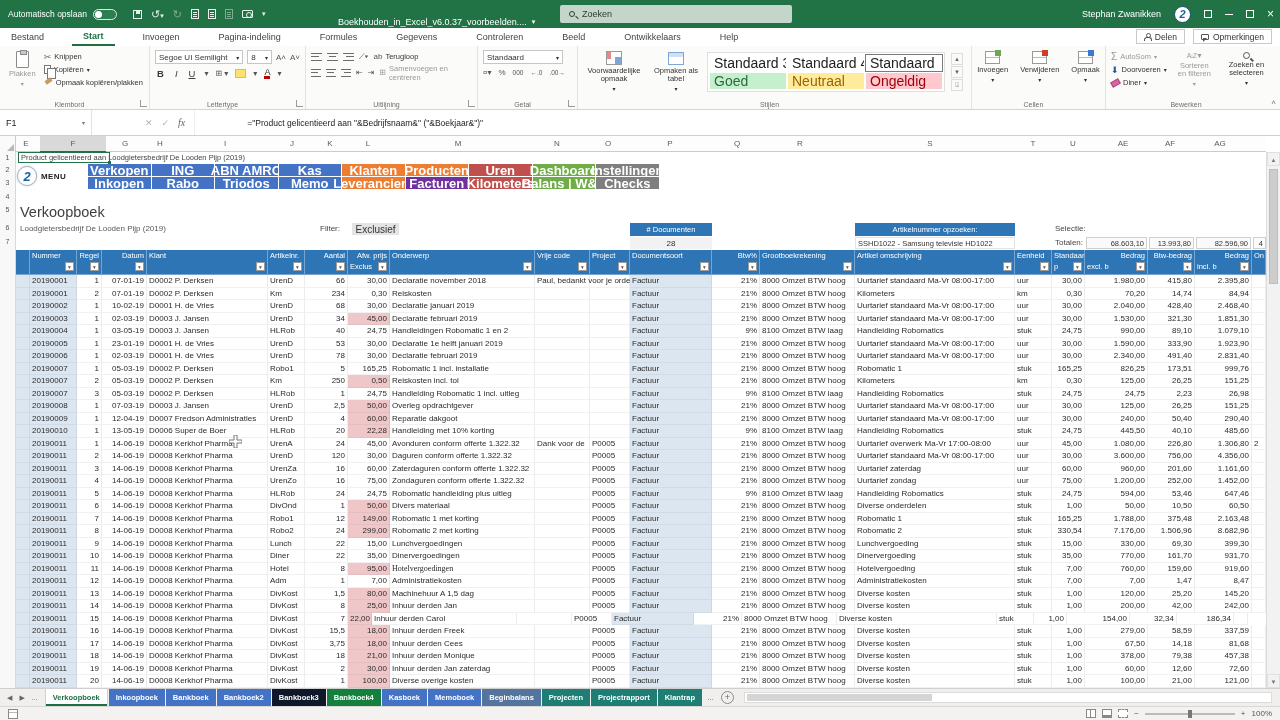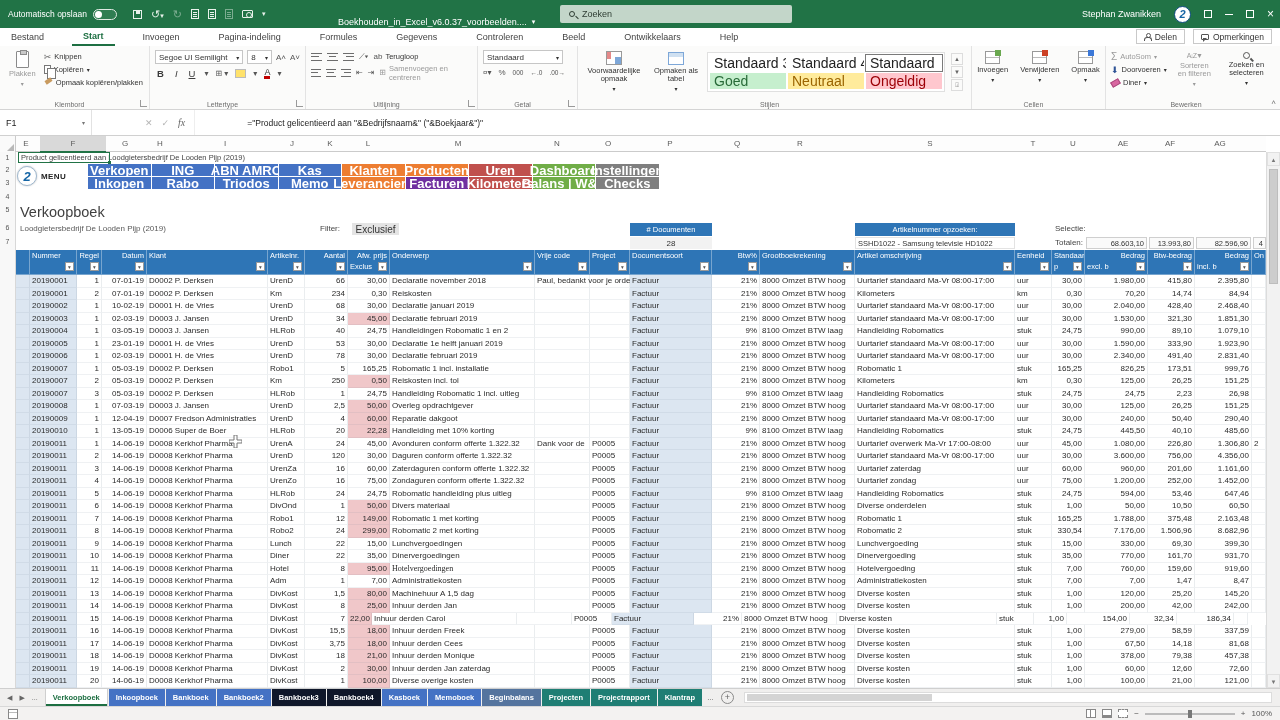--- a/index.html
+++ b/index.html
@@ -1509,21 +1509,21 @@
       <span>◀</span>
       <span>▶</span>
       <span>...</span>
     </div>
     <div id="tabs-list" style="display:flex;align-items:stretch;">
         <div class="stab active">Verkoopboek</div>
         <div class="stab" style="background: rgb(68, 114, 196);">Inkoopboek</div>
         <div class="stab" style="background: rgb(68, 114, 196);">Bankboek</div>
         <div class="stab" style="background: rgb(68, 114, 196);">Bankboek2</div>
         <div class="stab" style="background: #0f172a;">Bankboek3</div>
-        <div class="stab" style="background: #0f172a;">Bankboek4</div>
+        <div class="stab" style="background: #15803d;">Bankboek4</div>
         <div class="stab" style="background: rgb(68, 114, 196);">Kasboek</div>
         <div class="stab" style="background: rgb(68, 114, 196);">Memoboek</div>
         <div class="stab" style="background: rgb(84, 116, 158);">Beginbalans</div>
         <div class="stab" style="background: rgb(31, 126, 116);">Projecten</div>
         <div class="stab" style="background: rgb(31, 126, 116);">Projectrapport</div>
         <div class="stab" style="background: rgb(31, 126, 116);">Klantrap</div>
       </div>
     <span class="tab-ell">...</span>
     <span class="addtab">+</span>
     <div class="hscroll">

